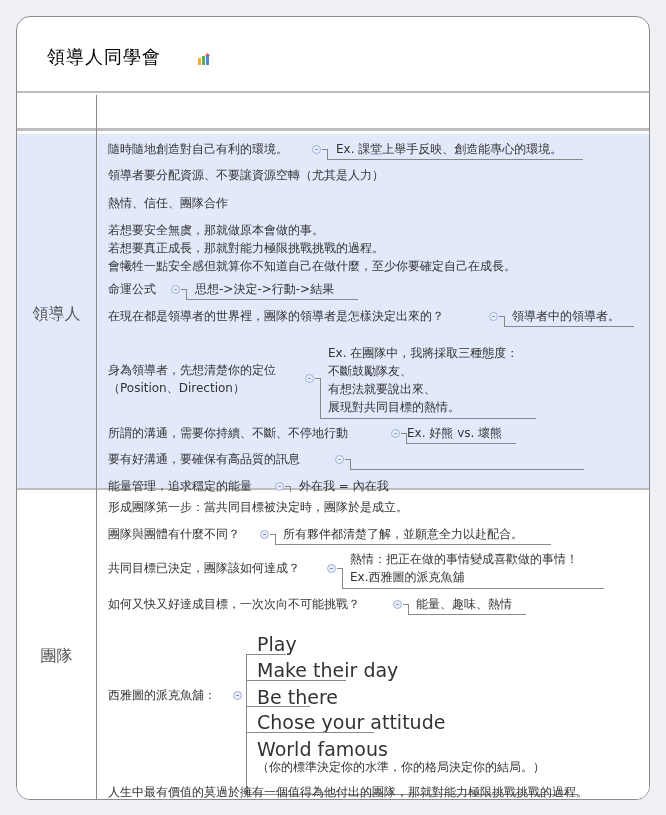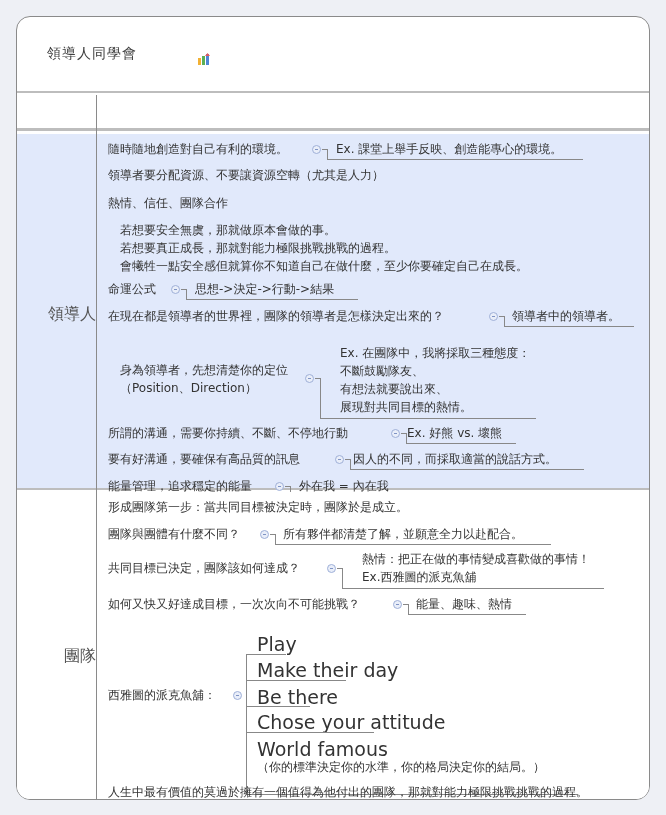--- a/index.html
+++ b/index.html
@@ -6,35 +6,35 @@
   html, body { width: 666px; height: 815px; background: #eef0f5; overflow: hidden; }
   body { font-family: "DejaVu Sans", "Liberation Sans", sans-serif; color: #333; position: relative; }
 
   .sheet {
     position: absolute; left: 16px; top: 16px; width: 634px; height: 784px;
     background: #fff; border: 1px solid #8a8a8a; border-radius: 14px 14px 14px 14px;
     overflow: hidden;
   }
   .title-bar { position: absolute; left: 0; top: 0; width: 100%; height: 76px; border-bottom: 2px solid #bdbdbd; }
   .title {
-    position: absolute; left: 30px; top: 28px; font-size: 14px; color: #404040; letter-spacing: 1px;
+    position: absolute; left: 30px; top: 28px; font-size: 18px; color: #000000; letter-spacing: 1px;
   }
   .title-icon { position: absolute; left: 181px; top: 36px; width: 14px; height: 12px; }
 
   .header-row { position: absolute; left: 0; top: 78px; width: 100%; height: 36px; border-bottom: 3px solid #bdbdbd; background:#fff; }
   .col-line { position: absolute; left: 79px; top: 78px; width: 1px; height: 706px; background: #8a8a8a; }
 
   .sec1 { position: absolute; left: 0; top: 117px; width: 100%; height: 356px; background: #e1e9fb; border-bottom: 2px solid #bdbdbd; }
   .sec2 { position: absolute; left: 0; top: 475px; width: 100%; height: 309px; background: #fff; }
-  .sec1 .sec-lab, .sec2 .sec-lab { position: absolute; left: 0; width: 79px; text-align: right; font-size: 16px; color: #555; }
+  .sec1 .sec-lab, .sec2 .sec-lab { position: absolute; left: 0; width: 79px; text-align: center; font-size: 16px; color: #555; }
   .sec1 .sec-lab { top: 170px; }
   .sec2 .sec-lab { top: 154px; }
 
   .t { position: absolute; font-size: 12px; line-height: 18px; color: #333; white-space: nowrap; }
-  .t.multi { white-space: pre; margin-left: 12px; }
+  .t.multi { white-space: pre; }
   .en { font-size: 19px; }
 
   .node-icon {
     position: absolute; width: 9px; height: 9px; border: 1px solid #9fb0d8; border-radius: 50%;
     background: #e9eef9;
   }
   .node-icon::after { content: ""; position: absolute; left: 2px; top: 3px; width: 3px; height: 1px; background: #7f93c4; }
   .ub { position: absolute; height: 1px; background: #888; }
   .tick { position: absolute; width: 6px; height: 1px; background: #888; }
   .vline { position: absolute; width: 1px; background: #888; }
@@ -99,21 +99,20 @@
     <span class="node-icon" style="left:374px;top:295px"></span>
     <div class="tick" style="left:384px;top:299px"></div>
       <div class="vline" style="left:389px;top:299px;height:10px"></div>
     <div class="t" style="left:390px;top:290px">Ex. 好熊 vs. 壞熊</div>
     <div class="ub" style="left:389px;top:309px;width:110px"></div>
 
     <div class="t" style="left:91px;top:316px">要有好溝通，要確保有高品質的訊息</div>
     <span class="node-icon" style="left:318px;top:321px"></span>
     <div class="tick" style="left:328px;top:325px"></div>
       <div class="vline" style="left:333px;top:325px;height:10px"></div>
-    <div class="t" style="left:336px;top:316px">因人的不同，而採取適當的說話方式。</div>
     <div class="ub" style="left:333px;top:335px;width:234px"></div>
 
     <div class="t" style="left:91px;top:343px">能量管理，追求穩定的能量</div>
     <span class="node-icon" style="left:258px;top:348px"></span>
     <div class="tick" style="left:268px;top:352px"></div>
       <div class="vline" style="left:273px;top:352px;height:10px"></div>
     <div class="t" style="left:282px;top:343px">外在我 = 內在我</div>
     <div class="ub" style="left:273px;top:362px;width:106px"></div>
   </div>
 

